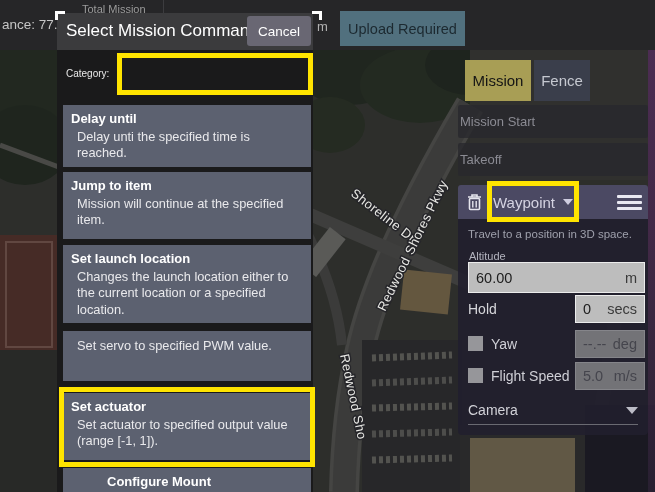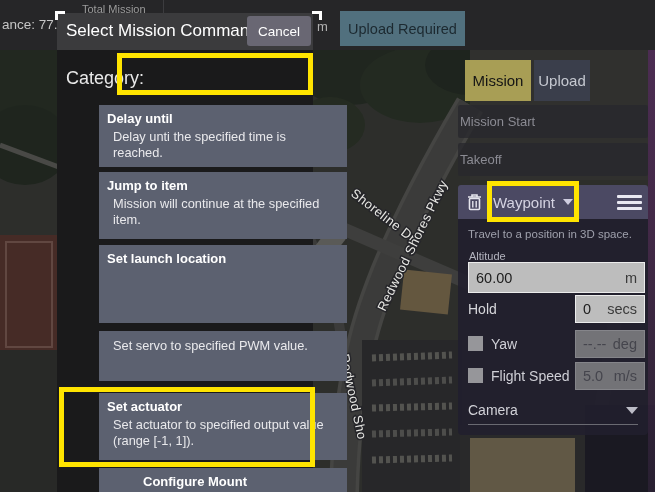--- a/index.html
+++ b/index.html
@@ -56,27 +56,27 @@
     border-right:6px solid transparent; border-top:7px solid #bcbcc6; }
   .cam-divider { position:absolute; left:10px; top:205px; width:170px; height:1px; background:#6a6a72; }
 
   
   .dialog { position:absolute; left:57px; top:13px; width:256px; height:479px; z-index:3; }
   .dlg-header { position:absolute; left:0; top:0; width:256px; height:37px; background:#3b3b3d; border-radius:3px 3px 0 0; }
   .dlg-title { position:absolute; left:9px; top:8px; font-size:17px; color:#ffffff; white-space:nowrap; }
   .cancel-btn { position:absolute; right:2px; top:3px; width:64px; height:30px; background:#696773; border-radius:3px;
     color:#fff; font-size:13.5px; display:flex; align-items:center; justify-content:center; cursor:pointer; }
   .dlg-body { position:absolute; left:0; top:37px; width:256px; height:442px; background:#1a1a1b; }
-  .cat-label { position:absolute; left:9px; top:55px; font-size:18px; color:#e9e9e9; }
+  .cat-label { position:absolute; left:9px; top:55px; font-size:10px; color:#e9e9e9; }
   .combo { position:absolute; left:70px; top:62px; width:180px; height:28px; background:#141417;
     border:2px solid #fafafa; color:#fff; font-size:13px; display:flex; align-items:center;
     padding:0 9px; cursor:pointer;margin-top:46px; }
   .combo-chev { margin-left:auto; width:0; height:0; border-left:5px solid transparent;
     border-right:5px solid transparent; border-top:6px solid #fff; }
-  .cmd-card { position:absolute; left:6px; width:248px; background:#5c6170; padding:6px 8px; overflow:hidden; cursor:pointer;margin-left:36px; }
+  .cmd-card { position:absolute; left:6px; width:248px; background:#5c6170; padding:6px 8px; overflow:hidden; cursor:pointer; }
   .cmd-title { font-size:13px; font-weight:bold; color:#ffffff; line-height:1.3; }
   .cmd-desc { font-size:12.8px; color:#e9e9ec; line-height:1.28; margin-left:6px; margin-top:1px; }
 
   
   .hl { position:absolute; border:5px solid #ffe400; z-index:6; pointer-events:none; }
   .hl-category { left:117px; top:53px; width:196px; height:42px; }
   .hl-actuator { left:59px; top:387px; width:256px; height:80px; }
   .hl-waypoint { left:487px; top:181px; width:92px; height:41px; }
 
   
@@ -139,21 +139,21 @@
 
   <div class="topbar">
     <div class="topbar-divider"></div>
     <div class="total-mission">Total Mission</div>
     <div class="dist-frag">ance: 77.5</div>
     <div class="unit-frag">m</div>
     <div class="upload-btn">Upload Required</div>
   </div>
 
   <div class="tab active" style="left:465px; width:66px;">Mission</div>
-  <div class="tab inactive" style="left:534px; width:56px;">Upload</div>
+  <div class="tab inactive" style="left:534px; width:56px;">Fence</div>
 
   <div class="plan-row" style="top:105px;">Mission Start</div>
   <div class="plan-row" style="top:143px;">Takeoff</div>
 
   <div class="wp-header">
     <span class="trash">
       <svg width="19" height="20" viewBox="0 0 19 20">
         <path d="M3 5 h13 M7 5 v-2 h5 v2" stroke="#e6e6ee" stroke-width="1.6" fill="none"></path>
         <rect x="4.5" y="6.5" width="10" height="11" rx="1" stroke="#e6e6ee" stroke-width="1.6" fill="none"></rect>
         <line x1="7.8" y1="9" x2="7.8" y2="15.5" stroke="#e6e6ee" stroke-width="1.4"></line>
@@ -219,20 +219,21 @@
     <div class="cmd-card" style="top:92px; height:62px;">
       <div class="cmd-title">Delay until</div>
       <div class="cmd-desc">Delay unti the specified time is reached.</div>
     </div>
     <div class="cmd-card" style="top:159px; height:67px;">
       <div class="cmd-title">Jump to item</div>
       <div class="cmd-desc">Mission will continue at the specified item.</div>
     </div>
     <div class="cmd-card" style="top:232px; height:78px;">
       <div class="cmd-title">Set launch location</div>
+      <div class="cmd-desc">Changes the launch location either to the current location or a specified location.</div>
     </div>
     <div class="cmd-card" style="top:318px; height:50px;">
       <div class="cmd-desc">Set servo to specified PWM value.</div>
     </div>
     <div class="cmd-card" style="top:380px; height:67px;">
       <div class="cmd-title">Set actuator</div>
       <div class="cmd-desc">Set actuator to specified output value (range [-1, 1]).</div>
     </div>
     <div class="cmd-card" style="top:455px; height:24px;padding-left:44px;">
       <div class="cmd-title">Configure Mount</div>

